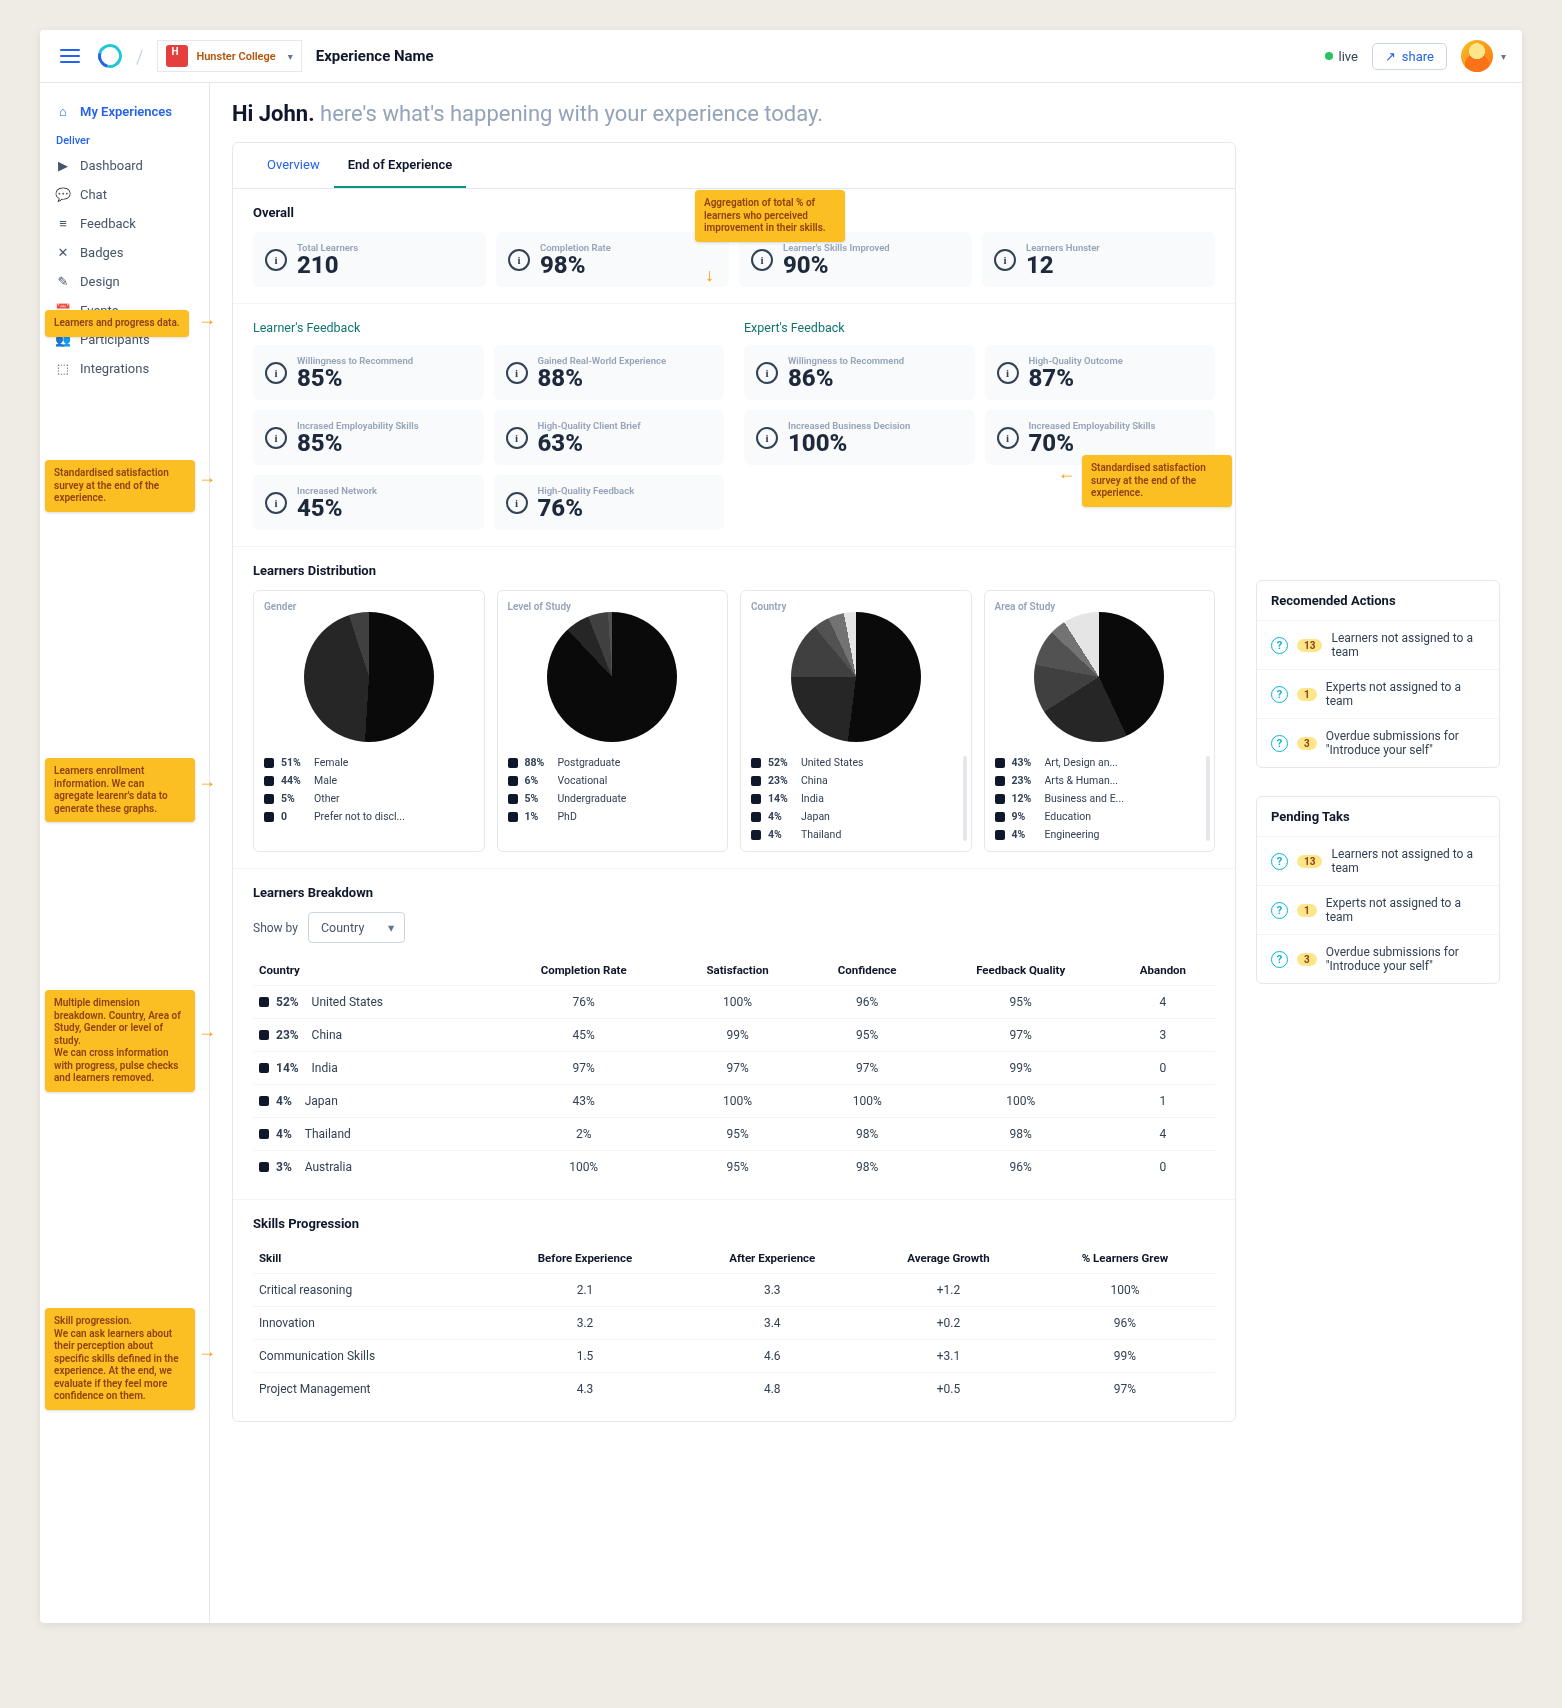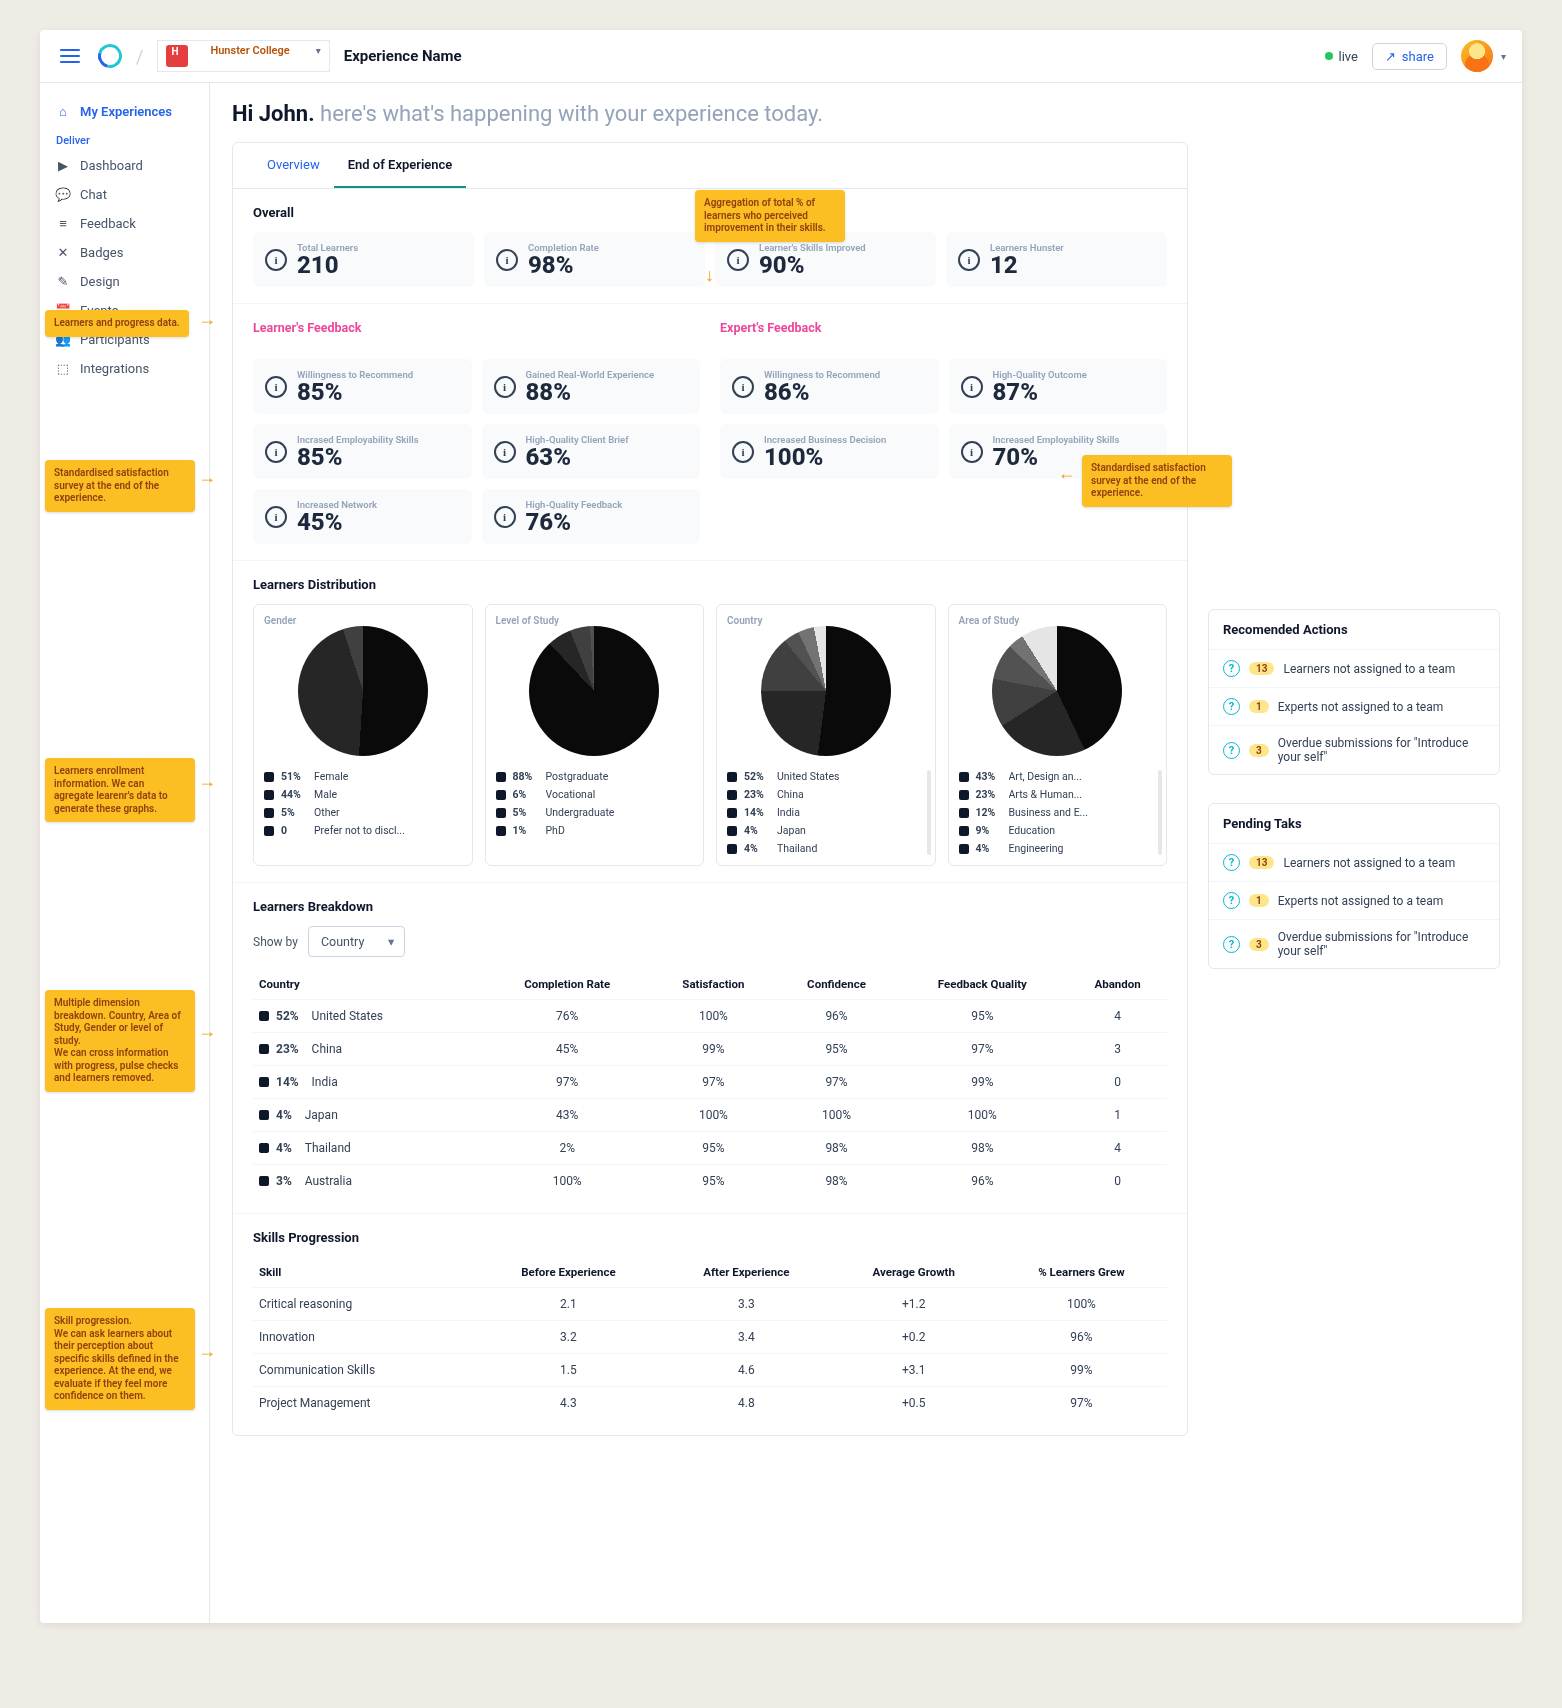--- a/index.html
+++ b/index.html
@@ -3,21 +3,21 @@
 <meta charset="utf-8">
 <style>
 *{box-sizing:border-box;margin:0;padding:0;font-family:-apple-system,BlinkMacSystemFont,"Segoe UI",Roboto,sans-serif}
 body{background:#eeece5;padding:30px 40px 50px}
 .app{background:#fff;border-radius:4px;box-shadow:0 2px 8px rgba(0,0,0,.08);overflow:hidden;position:relative}
 .topbar{display:flex;align-items:center;padding:10px 16px;border-bottom:1px solid #e5e7eb;gap:14px}
 .hamburger{display:flex;flex-direction:column;gap:4px;cursor:pointer;padding:4px}
 .hamburger span{width:20px;height:2px;background:#2563eb;border-radius:2px}
 .logo-swirl{width:24px;height:24px;border:3px solid #22c7d6;border-radius:50%;border-left-color:#2563eb;transform:rotate(-30deg)}
 .slash{color:#cbd5e1;font-size:18px}
-.college-badge{display:flex;align-items:flex-start;gap:22px;border:1px solid #e5e7eb;border-radius:0;padding:4px 8px}
+.college-badge{display:flex;align-items:center;gap:8px;border:1px solid #e5e7eb;border-radius:0;padding:4px 8px}
 .college-icon{width:22px;height:22px;background:#e53e3e;border-radius:3px;position:relative}
 .college-icon::after{content:"H";position:absolute;top:1px;left:5px;color:#fff;font-size:10px;font-weight:700}
 .college-text{font-size:11px;color:#b45309;line-height:1;font-weight:600}
 .caret{color:#64748b;font-size:10px;margin-left:4px}
 .exp-name{font-weight:700;font-size:15px;color:#0f172a}
 .topbar-spacer{flex:1}
 .live-pill{display:flex;align-items:center;gap:6px;font-size:13px;color:#334155}
 .live-dot{width:8px;height:8px;background:#22c55e;border-radius:50%}
 .share-btn{display:flex;align-items:center;gap:6px;border:1px solid #cbd5e1;border-radius:5px;padding:5px 12px;font-size:13px;color:#2563eb;cursor:pointer;background:#fff}
 .avatar{width:32px;height:32px;border-radius:50%;background:linear-gradient(135deg,#fbbf24,#f97316);position:relative;overflow:hidden}
@@ -42,41 +42,41 @@
 .sec-title{font-size:13px;font-weight:700;color:#0f172a;margin-bottom:12px}
 .stat-grid{display:grid;grid-template-columns:repeat(4,1fr);gap:10px}
 .stat-grid.two-col{grid-template-columns:repeat(2,1fr)}
 .stat{background:#f8fafc;border-radius:6px;padding:10px 12px;display:flex;align-items:center;gap:10px}
 .info-icon{width:22px;height:22px;border:2px solid #334155;border-radius:50%;display:flex;align-items:center;justify-content:center;font-size:11px;font-weight:700;color:#334155;font-family:Georgia,serif;flex-shrink:0}
 .stat-body{display:flex;flex-direction:column}
 .stat-label{font-size:9.5px;color:#94a3b8;font-weight:600}
 .stat-value{font-size:24px;font-weight:800;color:#1e293b;line-height:1}
 .feedback-row{display:flex;gap:20px}
 .feedback-col{flex:1}
-.fb-title{font-size:12.5px;font-weight:700;color:#ec4899;margin-bottom:24px}
+.fb-title{font-size:12.5px;font-weight:400;color:#0f766e;margin-bottom:10px}
 .dist-grid{display:grid;grid-template-columns:repeat(4,1fr);gap:12px}
 .dist-card{border:1px solid #e5e7eb;border-radius:6px;padding:10px}
 .dist-title{font-size:10px;color:#94a3b8;font-weight:600;}
 .pie{width:130px;height:130px;border-radius:50%;margin:0 auto 14px}
 .legend{display:flex;flex-direction:column;gap:5px;position:relative}
 .legend.scrollable::after{content:"";position:absolute;right:-6px;top:0;bottom:0;width:4px;background:#e5e7eb;border-radius:2px}
 .leg-item{display:flex;align-items:center;gap:7px;font-size:10.5px;color:#334155}
 .leg-sw{width:10px;height:10px;background:#0f172a;border-radius:2px;flex-shrink:0}
 .leg-pct{font-weight:700;width:26px}
 .leg-lbl{white-space:nowrap;overflow:hidden;text-overflow:ellipsis;flex:1}
 .showby{display:flex;align-items:center;gap:10px;margin-bottom:12px;font-size:12px;color:#475569}
 .select{border:1px solid #cbd5e1;border-radius:4px;padding:7px 40px 7px 12px;font-size:12.5px;background:#fff;position:relative;cursor:pointer}
 .select::after{content:"▾";position:absolute;right:10px;color:#64748b}
 table{width:100%;border-collapse:collapse;font-size:12px}
 th{text-align:center;font-weight:700;color:#0f172a;padding:8px 6px;font-size:11.5px}
 th:first-child{text-align:left}
 td{text-align:center;padding:9px 6px;border-top:1px solid #f1f5f9;color:#334155}
 td:first-child{text-align:left}
 .row-label{display:flex;align-items:center;gap:7px}
-.right-col{width:292px;display:flex;flex-direction:column;gap:28px}
+.right-col{width:244px;display:flex;flex-direction:column;gap:28px}
 .panel{border:1px solid #e5e7eb;border-radius:6px;background:#fff}
 .panel-head{padding:12px 14px;font-size:13px;font-weight:700;color:#0f172a;border-bottom:1px solid #f1f5f9}
 .action-item{display:flex;align-items:center;gap:9px;padding:10px 14px;border-bottom:1px solid #f1f5f9;font-size:12px;color:#334155}
 .action-item:last-child{border-bottom:none}
 .q-icon{width:17px;height:17px;border:1.5px solid #06b6d4;color:#06b6d4;border-radius:50%;display:flex;align-items:center;justify-content:center;font-size:11px;font-weight:700;flex-shrink:0}
 .badge-num{background:#fde68a;color:#92400e;border-radius:9px;padding:1px 7px;font-size:10px;font-weight:700;flex-shrink:0}
 .annotation{position:absolute;background:#fbbf24;color:#92400e;font-size:10px;font-weight:600;padding:7px 9px;border-radius:4px;line-height:1.25;max-width:150px;z-index:10;box-shadow:0 1px 3px rgba(0,0,0,.15)}
 .arrow-right{color:#f59e0b;font-size:18px;position:absolute;z-index:9}
 .arrow-down{color:#f59e0b;font-size:18px;position:absolute;z-index:9}
 </style>

